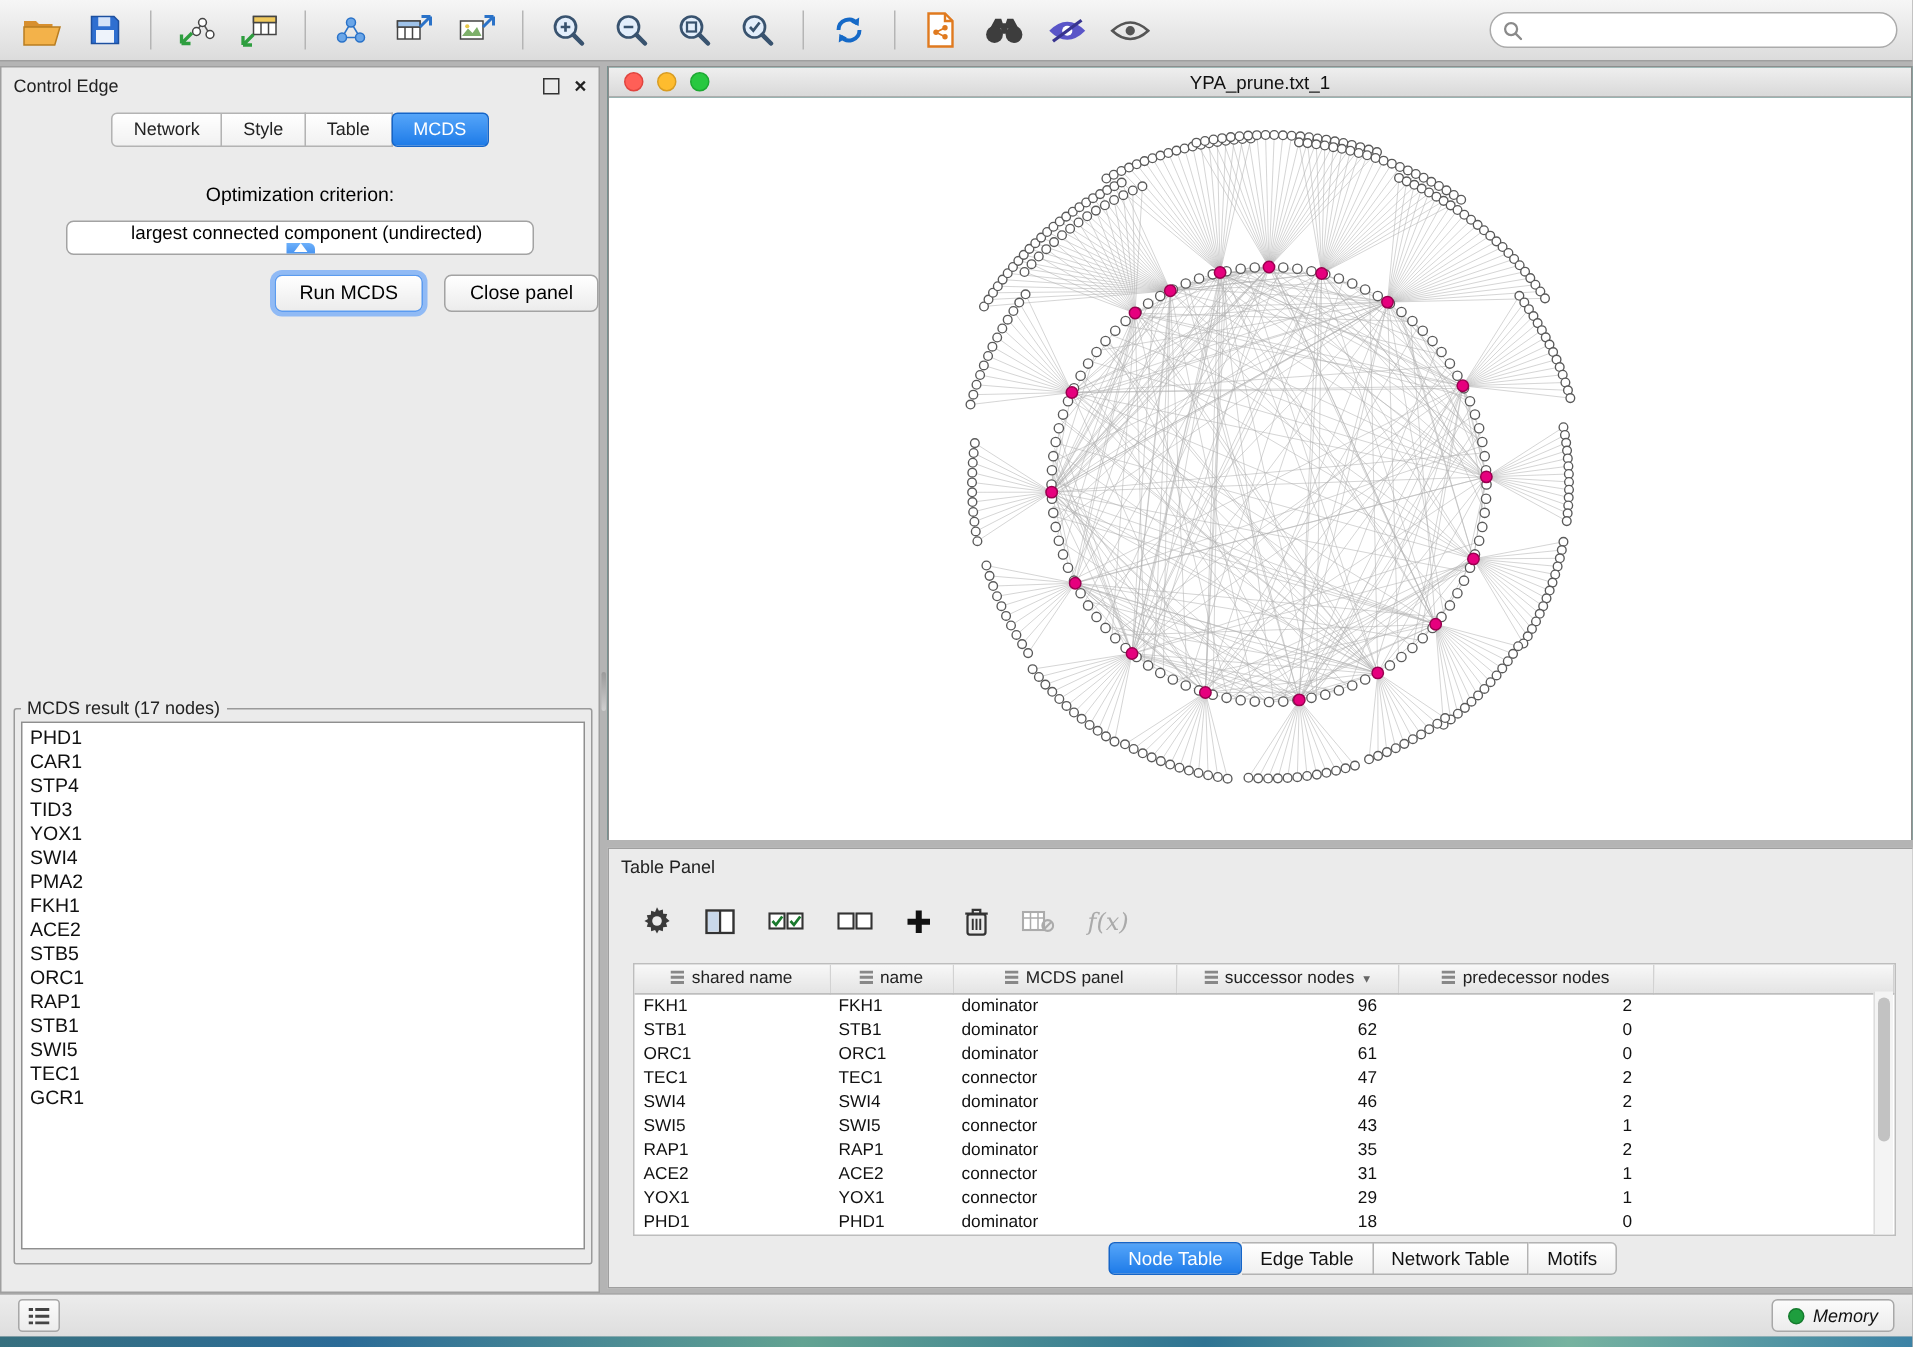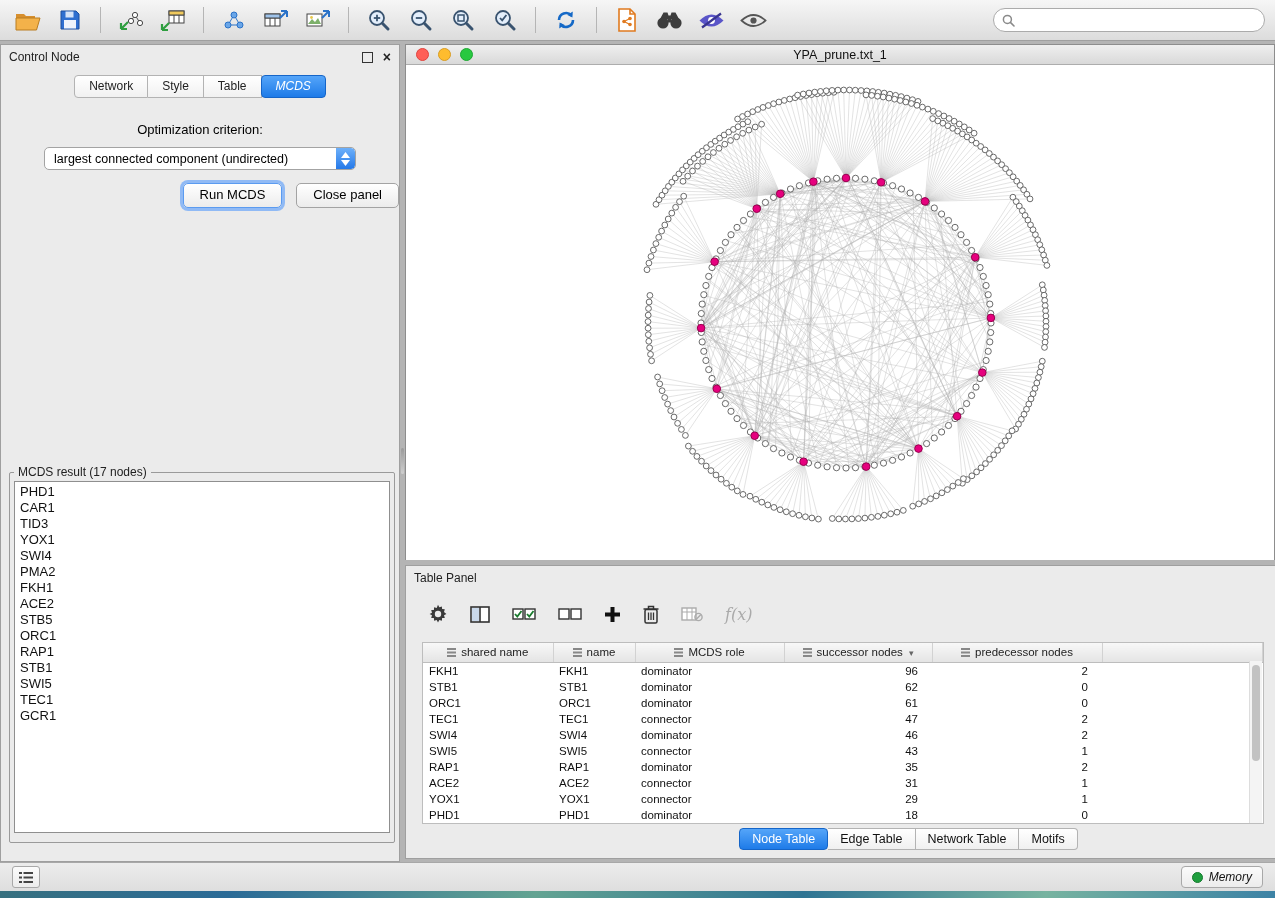--- a/index.html
+++ b/index.html
@@ -34,27 +34,27 @@
     background:#ebebeb;border:1px solid #9f9f9f;box-sizing:border-box;
   }
   .cp-tabs{display:flex;justify-content:center;margin-top:6px;}
   .cp-tab{
     height:21px;line-height:21px;padding:0 14px;font-size:12px;color:#222;
     background:linear-gradient(#ffffff,#f1f1f1);border:1px solid #b3b3b3;border-left:none;cursor:pointer;
   }
   .cp-tab:first-child{border-left:1px solid #b3b3b3;border-radius:4px 0 0 4px;}
   .cp-tab.active{
     background:linear-gradient(#55a5f9,#1e7be8);color:#fff;border:1px solid #1565c8;
-    border-radius:4px;margin-left:-1px;font-style:italic;
+    border-radius:4px;margin-left:-1px;
   }
   .opt-label{margin-top:24px;text-align:center;font-size:13px;color:#000;}
   .select{
     margin:10px auto 0;width:312px;height:23px;background:#fff;border:1px solid #a3a3a3;
     border-radius:5px;display:flex;align-items:center;font-size:12.5px;color:#000;
-    box-sizing:border-box;cursor:pointer;overflow:hidden;
+    box-sizing:border-box;cursor:pointer;overflow:hidden;flex-direction:column;
   }
   .select .sel-text{flex:1;padding-left:9px;white-space:nowrap;}
   .select .stepper{
     width:19px;height:100%;background:linear-gradient(#6db0fa,#2579e8);
     display:flex;flex-direction:column;align-items:center;justify-content:center;gap:2px;
     border-radius:0 4px 4px 0;
   }
   .btn-row{display:flex;justify-content:flex-end;gap:14px;margin-top:13px;}
   .mac-btn{
     height:23px;padding:0 16px;font-size:13px;color:#000;background:linear-gradient(#ffffff,#ececec);
@@ -292,21 +292,21 @@
     <svg width="13" height="13" viewBox="0 0 13 13">
       <circle cx="5.4" cy="5.4" r="4" fill="none" stroke="#8a8a8a" stroke-width="1.5"></circle>
       <line x1="8.4" y1="8.4" x2="12" y2="12" stroke="#8a8a8a" stroke-width="1.6" stroke-linecap="round"></line>
     </svg>
     <input type="text" placeholder="" style="">
   </div>
 </div>
 
 <div class="control-panel">
   <div class="panel-head">
-    <span>Control Node</span>
+    <span>Control Edge</span>
     <span class="spacer"></span>
     <span class="float-ic"></span>
     <span class="close-ic">×</span>
   </div>
   <div class="cp-tabs">
     <div class="cp-tab">Network</div>
     <div class="cp-tab">Style</div>
     <div class="cp-tab">Table</div>
     <div class="cp-tab active">MCDS</div>
   </div>
@@ -324,20 +324,21 @@
   </div>
   <div class="btn-row">
     <div class="mac-btn focused">Run MCDS</div>
     <div class="mac-btn">Close panel</div>
   </div>
   <fieldset class="result-box">
     <legend>MCDS result (17 nodes)</legend>
     <div class="result-list">
         <div class="mcds-item">PHD1</div>
         <div class="mcds-item">CAR1</div>
+        <div class="mcds-item">STP4</div>
         <div class="mcds-item">TID3</div>
         <div class="mcds-item">YOX1</div>
         <div class="mcds-item">SWI4</div>
         <div class="mcds-item">PMA2</div>
         <div class="mcds-item">FKH1</div>
         <div class="mcds-item">ACE2</div>
         <div class="mcds-item">STB5</div>
         <div class="mcds-item">ORC1</div>
         <div class="mcds-item">RAP1</div>
         <div class="mcds-item">STB1</div>
@@ -1373,21 +1374,21 @@
                 </svg></span><span>shared name</span></th>
           <th><span class="sortic"><svg width="9" height="9" viewBox="0 0 9 9" fill="#888">
                   <rect x="0" y="0" width="9" height="2"></rect>
                   <rect x="0" y="3.5" width="9" height="2"></rect>
                   <rect x="0" y="7" width="9" height="2"></rect>
                 </svg></span><span>name</span></th>
           <th><span class="sortic"><svg width="9" height="9" viewBox="0 0 9 9" fill="#888">
                   <rect x="0" y="0" width="9" height="2"></rect>
                   <rect x="0" y="3.5" width="9" height="2"></rect>
                   <rect x="0" y="7" width="9" height="2"></rect>
-                </svg></span><span>MCDS role</span></th>
+                </svg></span><span>MCDS panel</span></th>
           <th><span class="sortic"><svg width="9" height="9" viewBox="0 0 9 9" fill="#888">
                   <rect x="0" y="0" width="9" height="2"></rect>
                   <rect x="0" y="3.5" width="9" height="2"></rect>
                   <rect x="0" y="7" width="9" height="2"></rect>
                 </svg></span><span>successor nodes</span><span class="chev">▾</span></th>
           <th><span class="sortic"><svg width="9" height="9" viewBox="0 0 9 9" fill="#888">
                   <rect x="0" y="0" width="9" height="2"></rect>
                   <rect x="0" y="3.5" width="9" height="2"></rect>
                   <rect x="0" y="7" width="9" height="2"></rect>
                 </svg></span><span>predecessor nodes</span></th>

